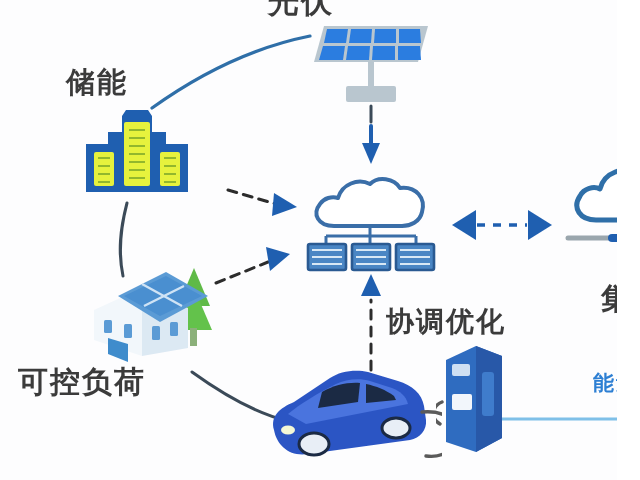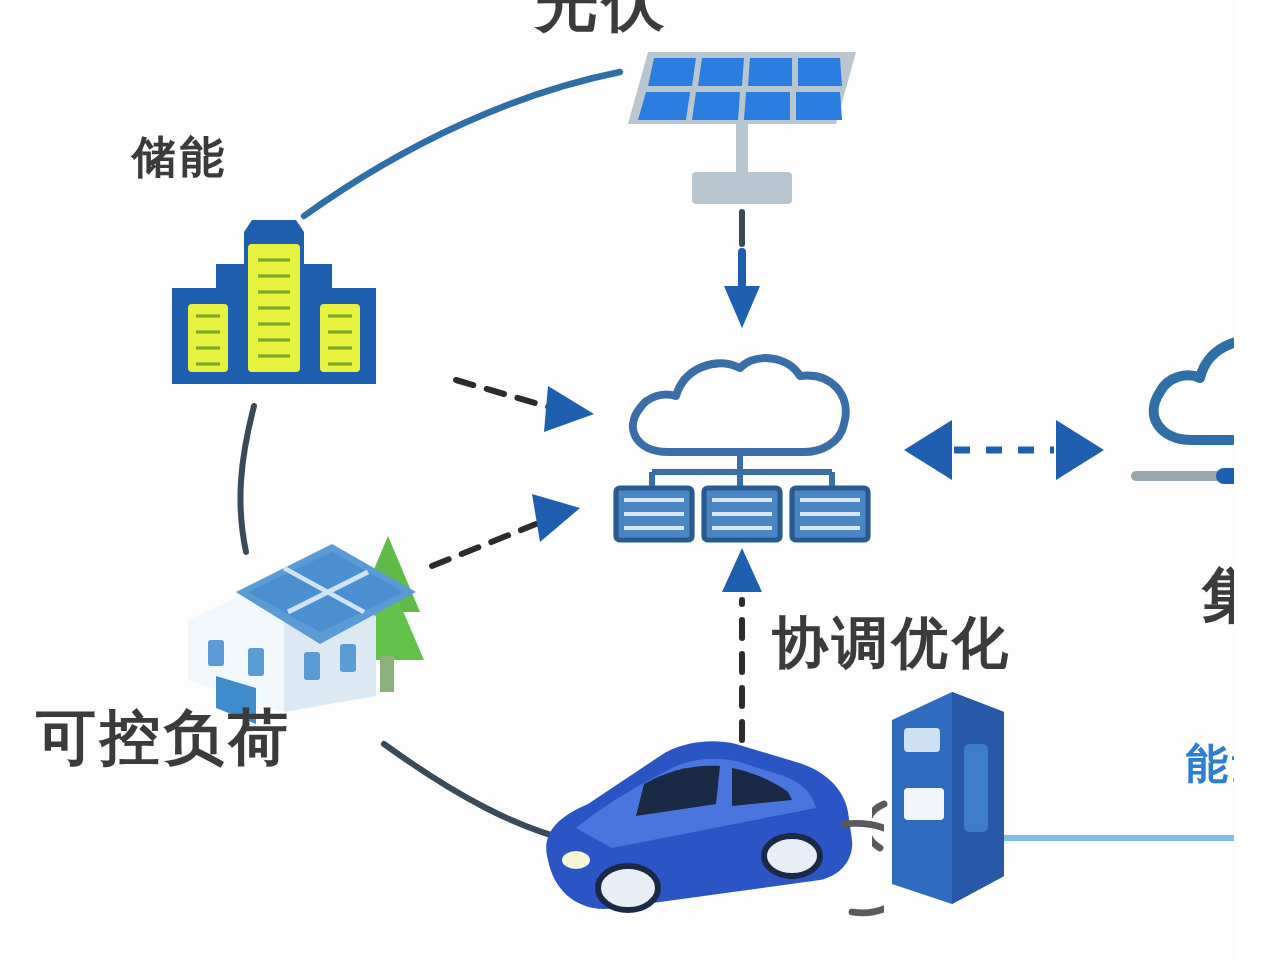--- a/index.html
+++ b/index.html
@@ -31,25 +31,25 @@
   }
   .label.blue { color: #2d7fd3; }
   #lbl-pv {
     left: 268px;
     top: -14px;
     font-size: 31px;
   }
   #lbl-storage {
     left: 66px;
     top: 68px;
-    font-size: 22px;
+    font-size: 29px;
   }
   #lbl-load {
     left: 18px;
-    top: 355px;
+    top: 367px;
     font-size: 30px;
     text-align: center;
   }
   #lbl-coord {
     left: 386px;
     top: 284px;
     font-size: 28px;
     margin-top: 24px;
   }
   #lbl-centralized {

